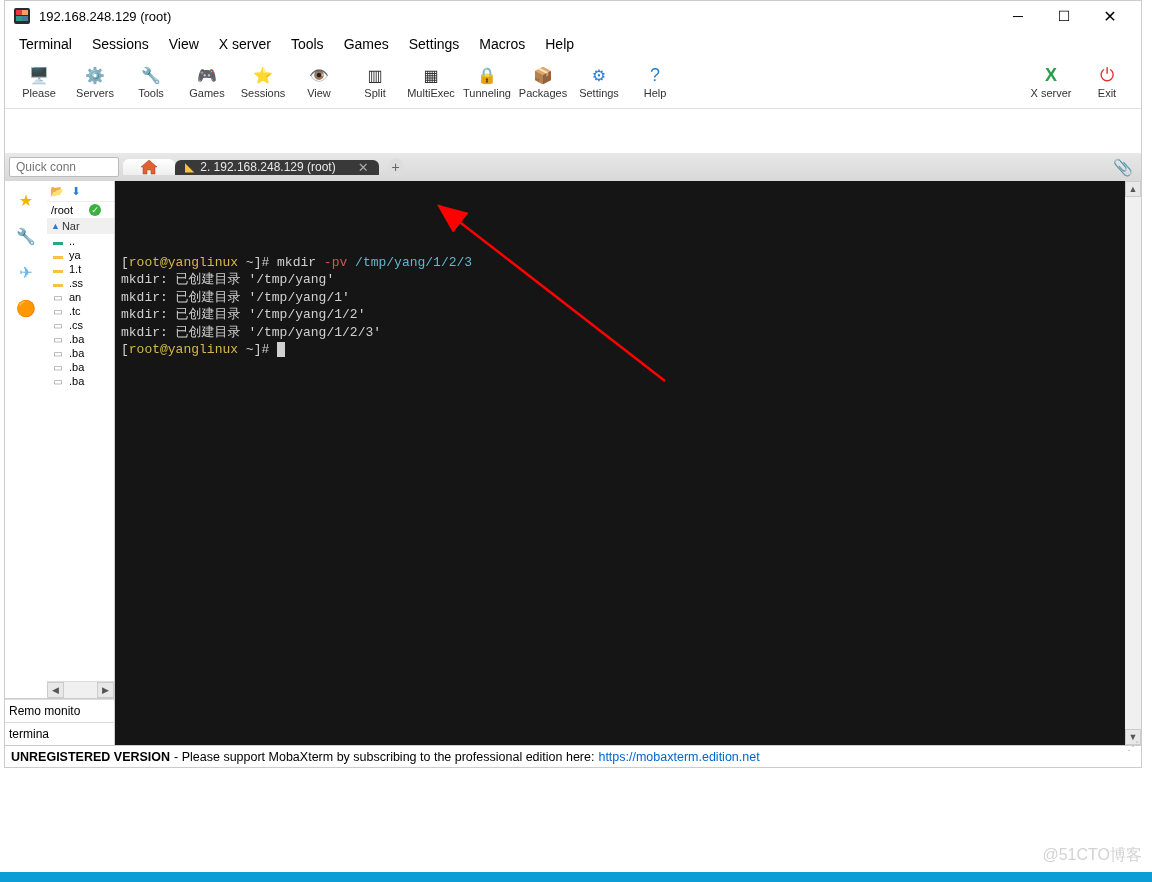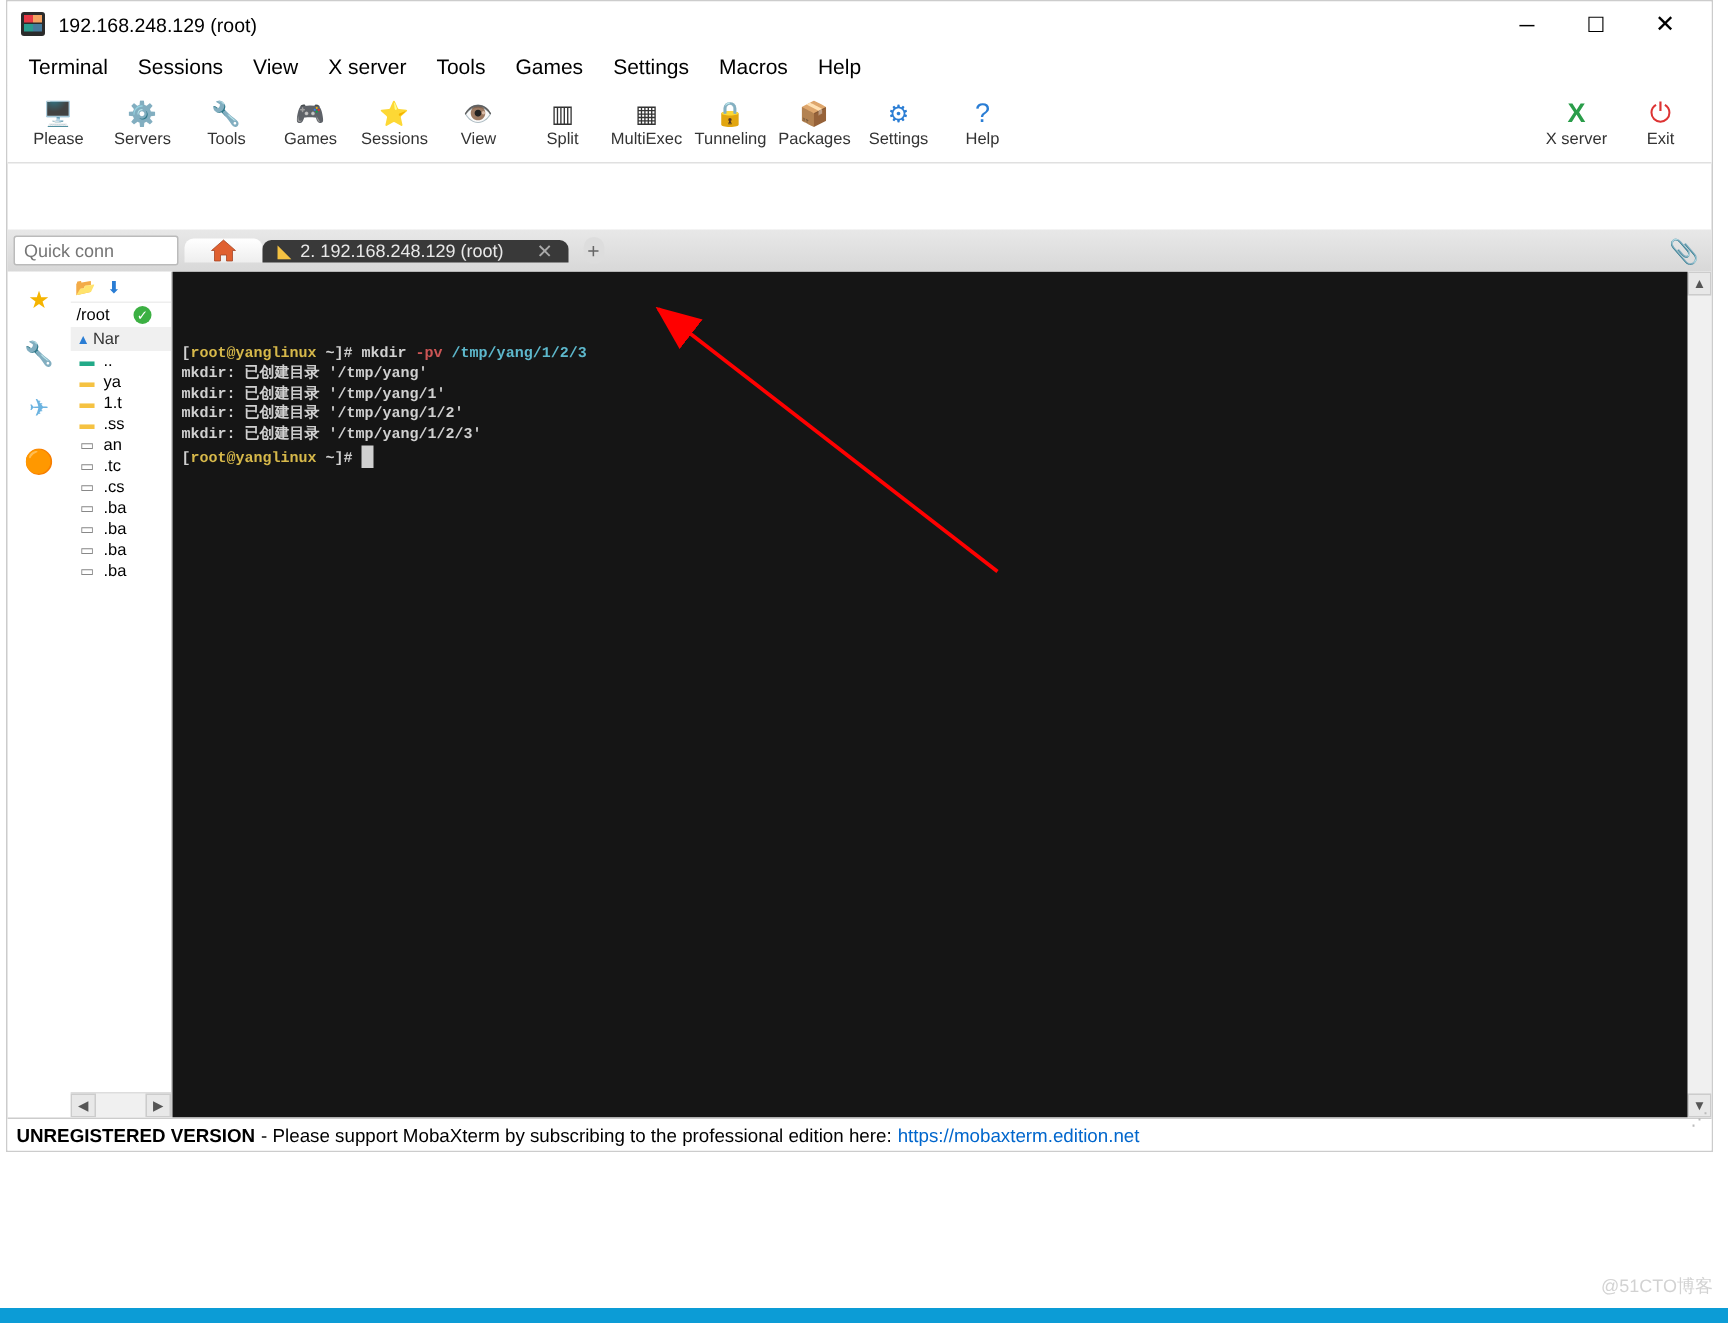--- a/index.html
+++ b/index.html
@@ -55,42 +55,42 @@
 .ficon.file { color: #888; }
 .scroll-h { height: 17px; display: flex; align-items: center; background: #f0f0f0; border-top: 1px solid #ddd; }
 .scroll-h .ab { width: 17px; height: 16px; display: flex; align-items: center; justify-content: center; background: #e8e8e8; border: 1px solid #ccc; font-size: 9px; color: #555; }
 .scroll-h .track { flex: 1; height: 16px; }
 
 .bottom-tabs { display: flex; flex-direction: column; border-top: 1px solid #ccc; }
 .btab { padding: 4px 4px; font-size: 12px; border-top: 1px solid #ddd; overflow: hidden; white-space: nowrap; }
 
 
 .terminal-wrap { flex: 1; display: flex; position: relative; }
-.terminal { flex: 1; background: #151515; color: #d0d0d0; font-family: "Consolas", "Courier New", monospace; font-size: 10px; padding: 8px 6px; line-height: 1.35; position: relative; white-space: pre; overflow: hidden; font-weight: bold; }
+.terminal { flex: 1; background: #151515; color: #d0d0d0; font-family: "Consolas", "Courier New", monospace; font-size: 13px; padding: 20px 6px; line-height: 1.35; position: relative; white-space: pre; overflow: hidden; }
 .term-line { white-space: pre; }
 .yellow { color: #d6b84a; }
 .red { color: #cc5555; }
 .cyan { color: #5db8cc; }
 .cursor { display: inline-block; width: 8px; height: 15px; background: #d0d0d0; vertical-align: text-bottom; }
 .term-scroll { width: 16px; background: #f0f0f0; display: flex; flex-direction: column; }
 .term-scroll .tsa { height: 16px; display: flex; align-items: center; justify-content: center; font-size: 9px; color: #555; background: #e8e8e8; border: 1px solid #ccc; }
 .term-scroll .tst { flex: 1; }
 
 
 .arrow-svg { position: absolute; left: 0; top: 0; pointer-events: none; }
 
 
 .statusbar { height: 22px; display: flex; align-items: center; padding: 10px 6px; background: #fff; border-top: 1px solid #ccc; font-size: 12.5px; gap: 4px; }
 .statusbar .bold { font-weight: bold; }
 .statusbar .link { color: #0066cc; }
 .statusbar .sp { flex: 1; }
 
 
 .taskstrip { position: absolute; left: 0; bottom: 0; height: 10px; width: 1152px; background: #0c9cd6; }
-.watermark { position: absolute; right: 10px; bottom: 16px; color: #c0c0c0; font-size: 12px; opacity: 0.7; }
+.watermark { position: absolute; right: 10px; bottom: 16px; color: #c0c0c0; font-size: 16px; opacity: 0.7; }
 .grip { position: absolute; right: 2px; bottom: 14px; color: #bbb; font-size: 12px; }
 </style>
 </head>
 <body>
 
 <div class="window">
 
   <div class="titlebar">
     <span class="titlebar-icon">
       <svg width="18" height="18" viewBox="0 0 18 18">
@@ -275,20 +275,24 @@
                 <span>.ba</span>
               </div>
             </div>
           <div class="scroll-h">
             <div class="ab">◀</div>
             <div class="track"></div>
             <div class="ab">▶</div>
           </div>
         </div>
       </div>
+      <div class="bottom-tabs">
+        <div class="btab"><span>Remo monito</span></div>
+        <div class="btab"><span>termina</span></div>
+      </div>
     </div>
 
     <div class="terminal-wrap">
       <div class="terminal" id="terminal">
         <svg class="arrow-svg" width="700" height="380">
           <defs>
               <marker id="ah" markerWidth="12" markerHeight="10" refX="11" refY="5" orient="auto">
                 <path d="M0,0 L12,5 L0,10 z" fill="#ff0000"></path>
               </marker>
             </defs>

